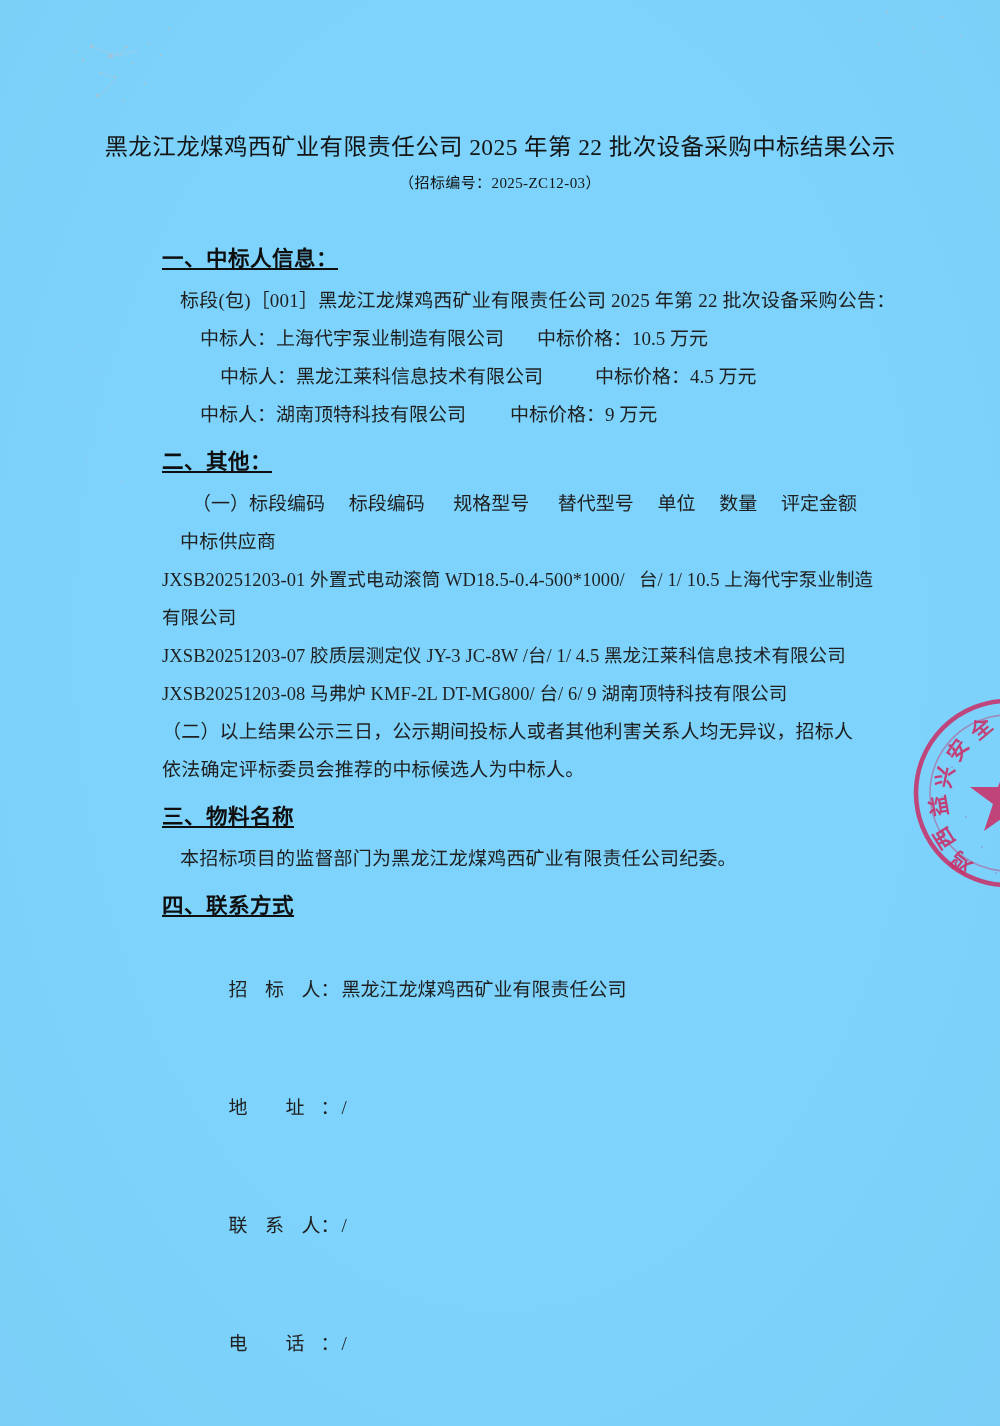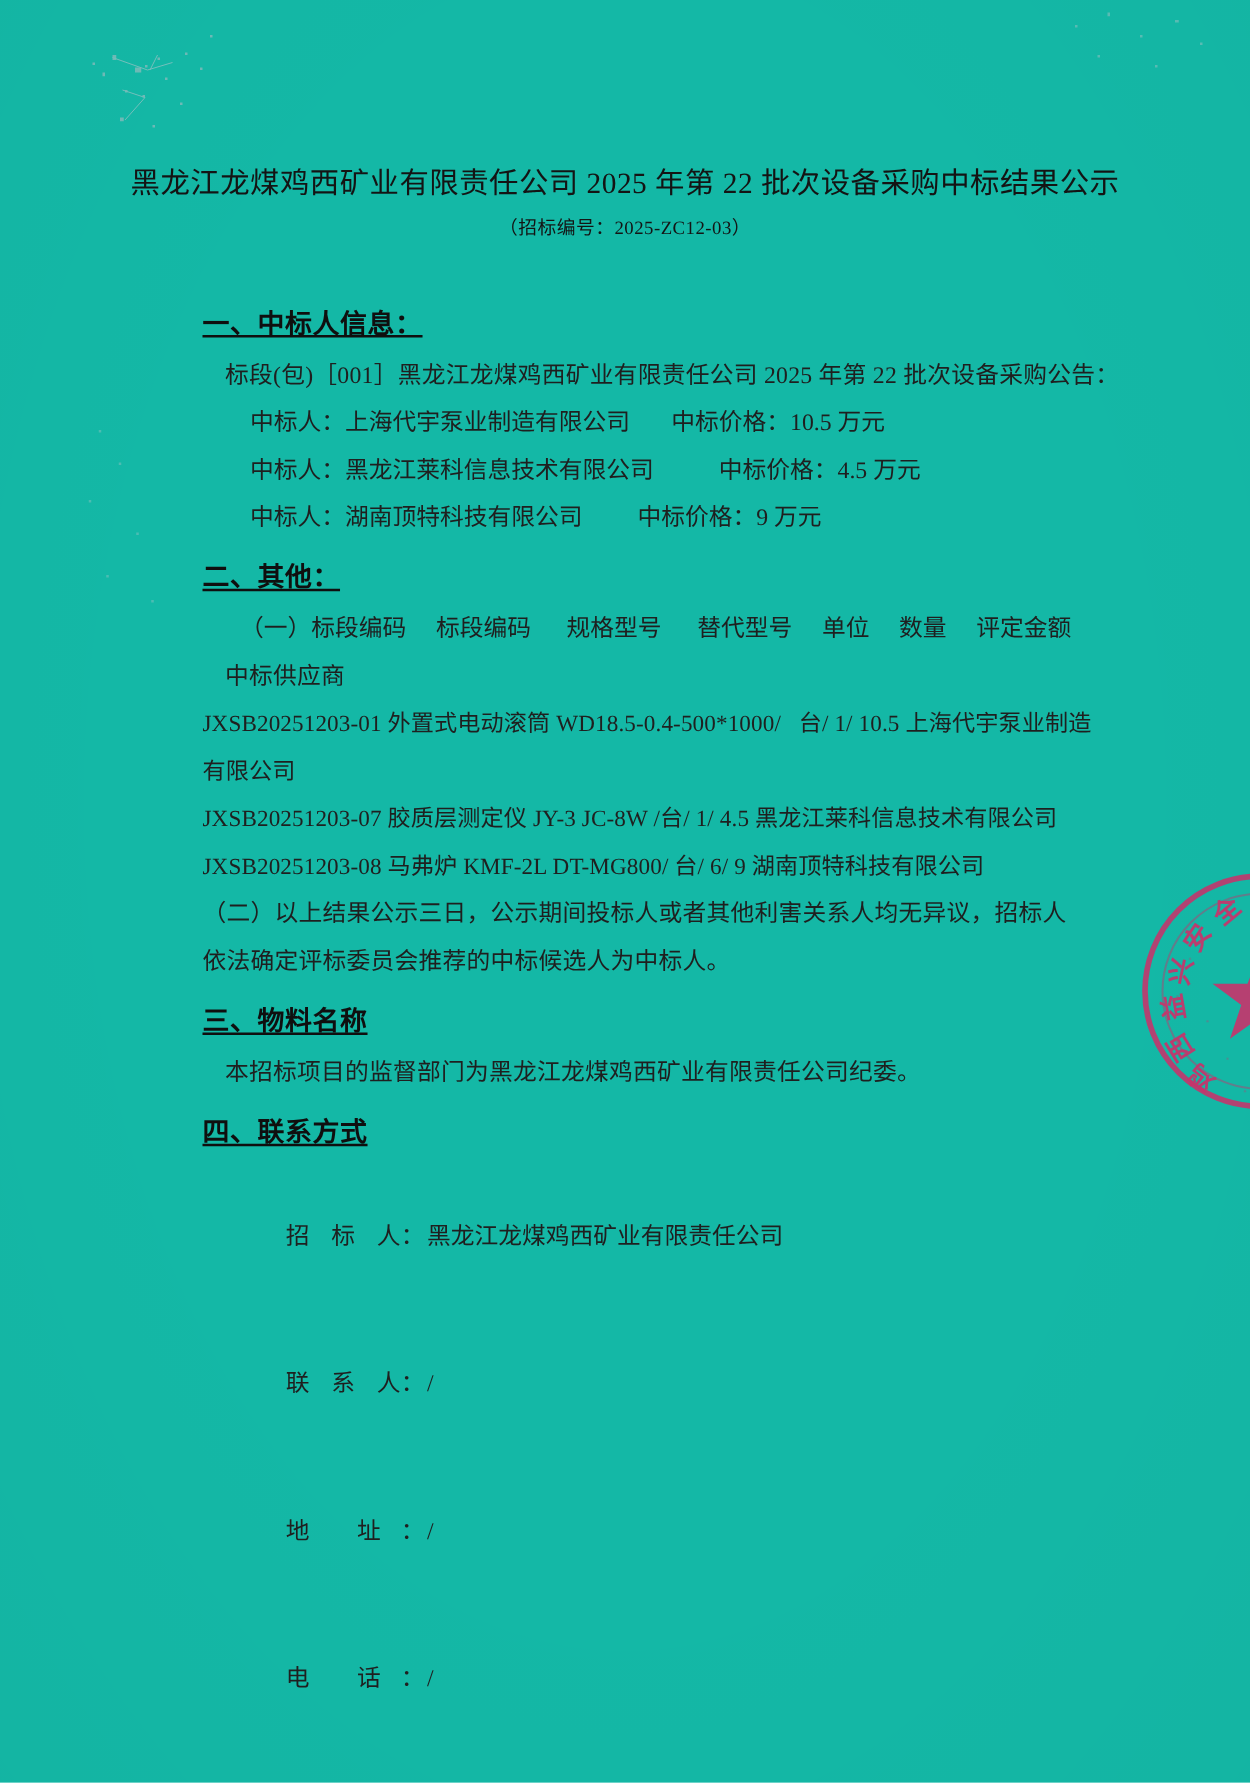--- a/index.html
+++ b/index.html
@@ -15,21 +15,21 @@
     color: #1c1c1c;
     position: relative;
     overflow: hidden;
     -webkit-font-smoothing: antialiased;
   }
 
   
   .page {
     position: absolute;
     inset: 0;
-    background: #14b8a6;
+    background: #7dd3fc;
     padding-left: 18px;
   }
   .page::before {
     
     content: "";
     position: absolute;
     inset: 0;
     background:
       radial-gradient(ellipse at 50% 45%, rgba(255,255,255,0) 55%, rgba(0,0,0,0.018) 100%);
     pointer-events: none;
@@ -247,21 +247,21 @@
     <div class="gap-lg"></div>
 
     <h2 class="sec-head">一、中标人信息：</h2>
 
     <div class="gap-sm"></div>
 
     <p class="p ind1">标段(包)［001］黑龙江龙煤鸡西矿业有限责任公司 2025 年第 22 批次设备采购公告：</p>
 
     <div id="winners-list">
         <p class="pairrow" style="padding-left: 200px;"><span>中标人：</span><span>上海代宇泵业制造有限公司</span><span style="display: inline-block; width: 33px;"></span><span>中标价格：</span><span>10.5 万元</span></p>
-        <p class="pairrow" style="padding-left: 200px;"><span>中标人：</span><span>黑龙江莱科信息技术有限公司</span><span style="display: inline-block; width: 52px;"></span><span>中标价格：</span><span>4.5 万元</span></p>
+        <p class="pairrow" style="padding-left: 200px; margin-left: 20px;"><span>中标人：</span><span>黑龙江莱科信息技术有限公司</span><span style="display: inline-block; width: 52px;"></span><span>中标价格：</span><span>4.5 万元</span></p>
         <p class="pairrow" style="padding-left: 200px;"><span>中标人：</span><span>湖南顶特科技有限公司</span><span style="display: inline-block; width: 44px;"></span><span>中标价格：</span><span>9 万元</span></p>
       </div>
 
     <div class="gap-sm"></div>
 
     <h2 class="sec-head">二、其他：</h2>
 
     <div class="gap-sm"></div>
 
     <p class="colhead">（一）标段编码     标段编码      规格型号      替代型号     单位     数量     评定金额</p>
@@ -286,24 +286,24 @@
     <div class="gap-sm"></div>
 
     <h2 class="sec-head">四、联系方式</h2>
 
     <div class="gap-sm"></div>
 
     <p class="kv">
       <span class="k">招 标 人</span><span class="sep">：</span><span>黑龙江龙煤鸡西矿业有限责任公司</span>
     </p>
     <p class="kv">
+      <span class="k4">地　　址</span><span class="sep">：</span><span>/</span>
+    </p>
+    <p class="kv">
       <span class="k">联 系 人</span><span class="sep">：</span><span>/</span>
-    </p>
-    <p class="kv">
-      <span class="k4">地　　址</span><span class="sep">：</span><span>/</span>
     </p>
     <p class="kv">
       <span class="k4">电　　话</span><span class="sep">：</span><span>/</span>
     </p>
     <p class="kv">
       
     </p>
 
   </div>
 

